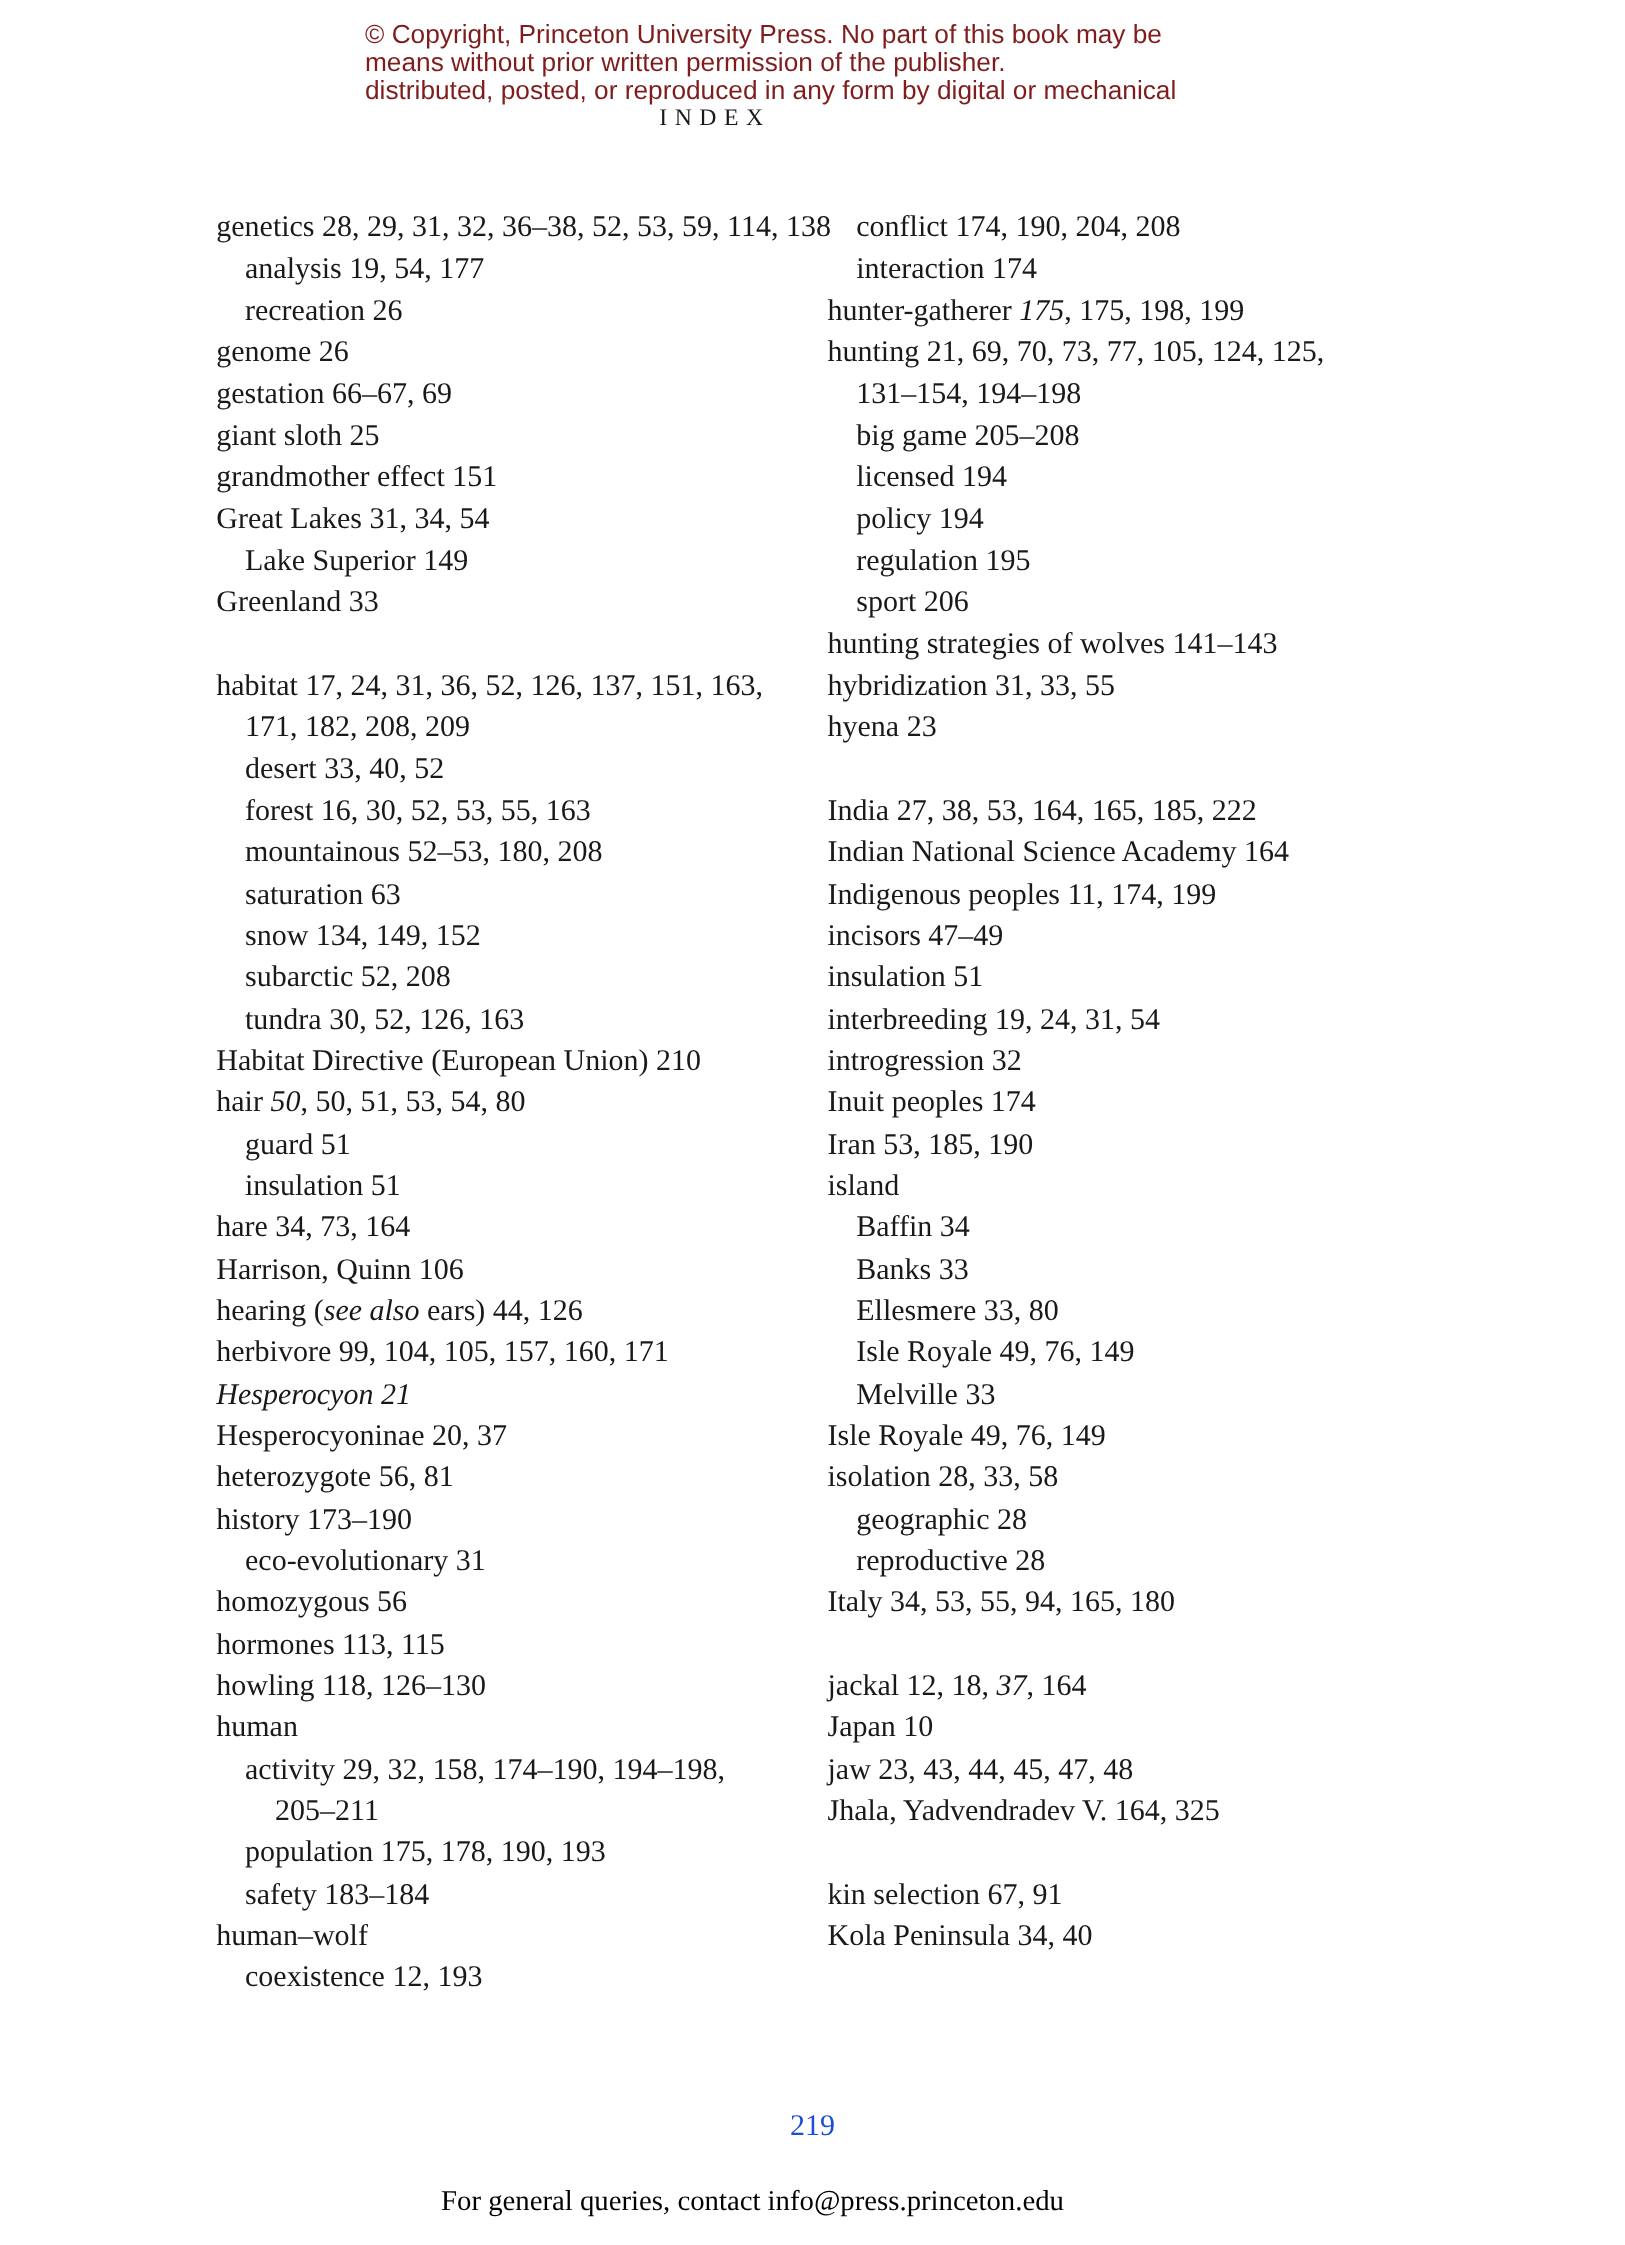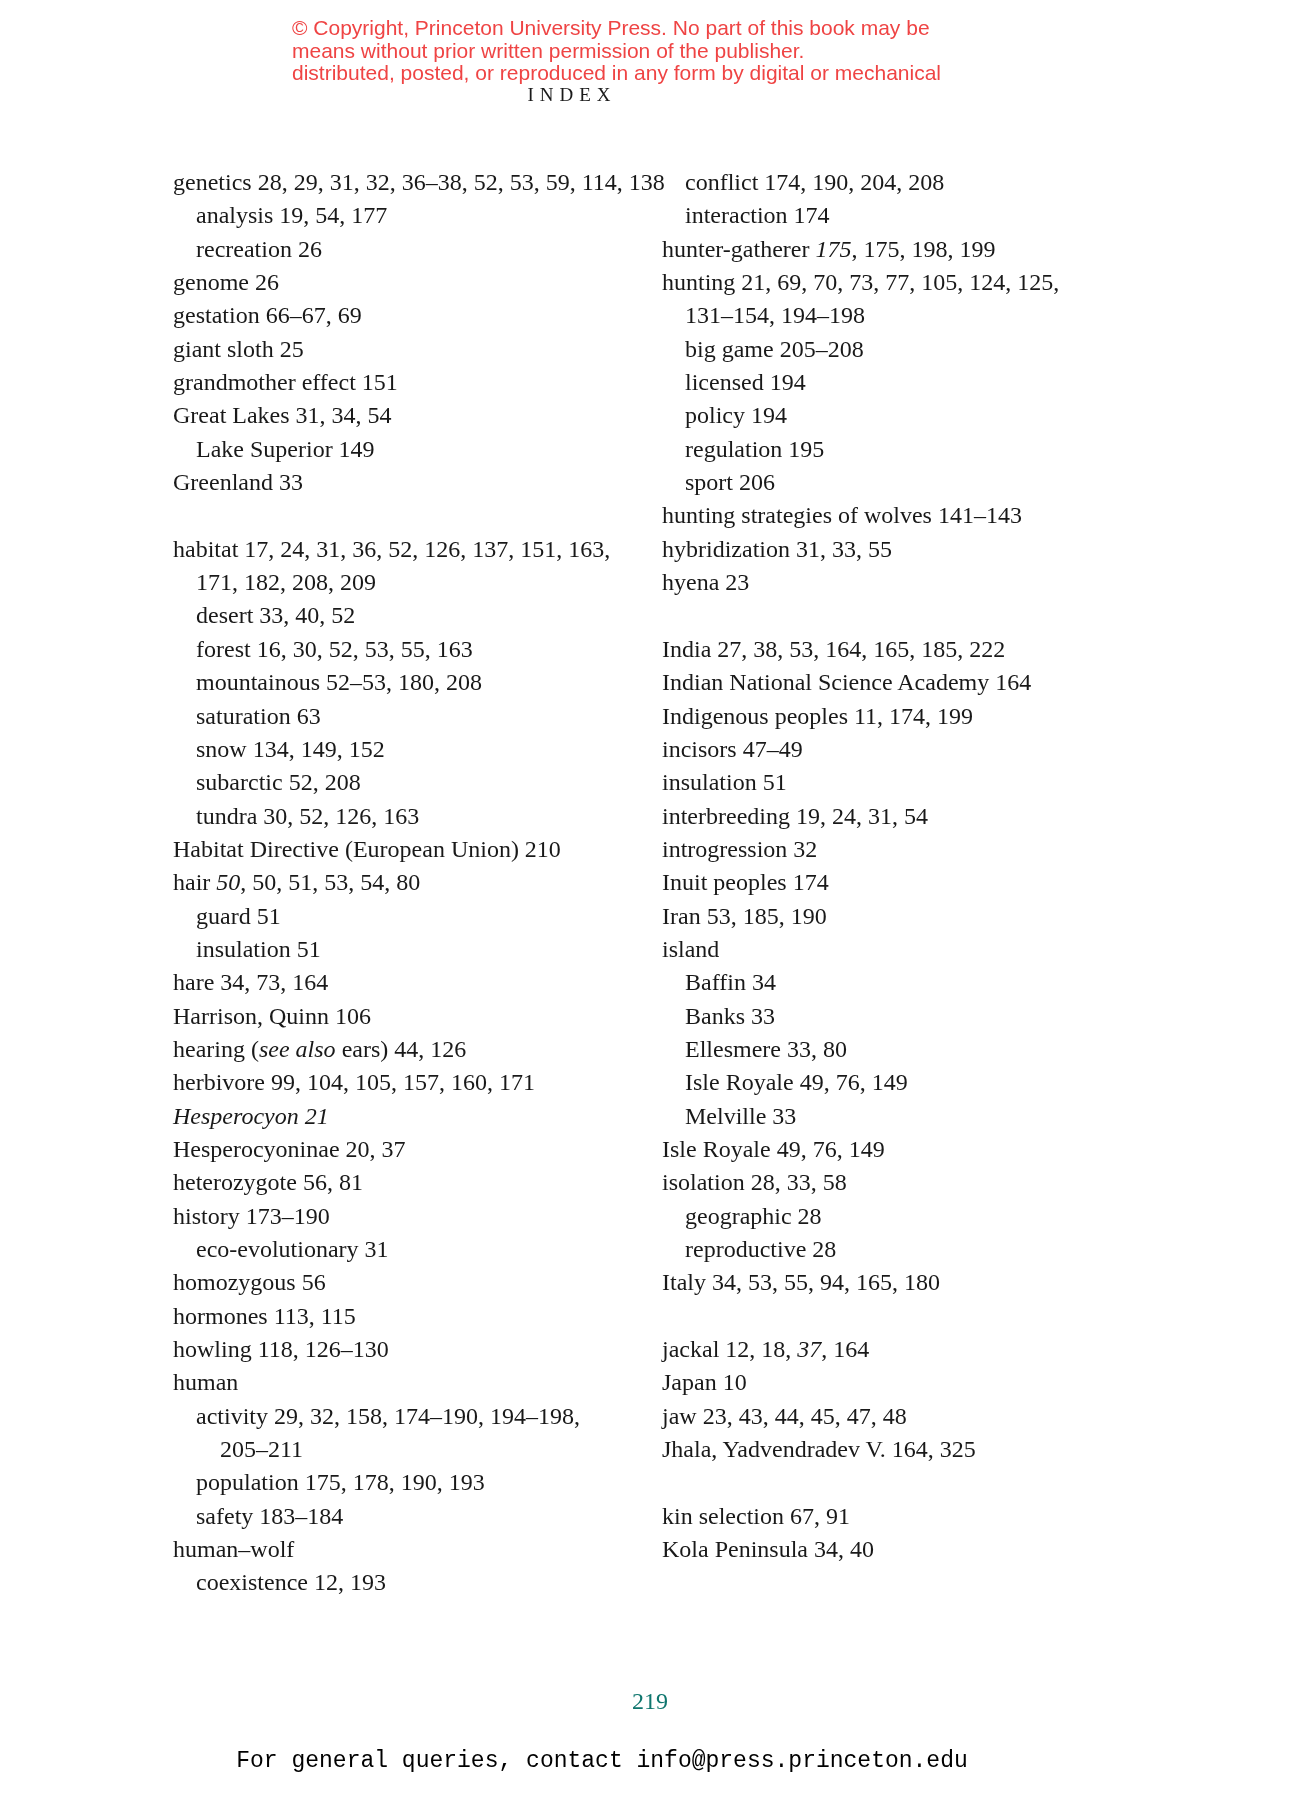--- a/index.html
+++ b/index.html
@@ -5,46 +5,46 @@
   html,body { margin:0; padding:0; }
   body {
     width:1300px; height:1796px; position:relative;
     background:#ffffff; color:#141414;
     font-family:"Liberation Serif", serif;
     overflow:hidden;
   }
   .copyright {
     position:absolute; left:292px; top:17px;
     font-family:"Liberation Sans", sans-serif;
-    font-size:21px; line-height:22.5px; color:#ef4444;
+    font-size:21px; line-height:22.5px; color:#7f1d1d;
   }
   .copyright div { white-space:nowrap; }
   .index-title {
     position:absolute; left:0; top:84px; width:1144px;
     text-align:center; font-size:19px; letter-spacing:6px;
     color:#1a1a1a;
   }
   .col {
     position:absolute; top:166px;
     font-size:24px; line-height:33.35px;
     white-space:nowrap; color:#191919;
   }
   .col-left  { left:173px; }
   .col-right { left:662px; }
   .iline { min-height:33.35px; }
   .ind1 { padding-left:23px; }
   .ind2 { padding-left:47px; }
   .iline em { font-style:italic; }
   .page-number {
     position:absolute; left:0; top:1688px; width:1300px;
-    text-align:center; font-size:24px; color:#0f766e;
+    text-align:center; font-size:24px; color:#1d4ed8;
   }
   .footer-contact {
     position:absolute; left:0; top:1748px; width:1204px;
-    text-align:center; font-family:Liberation Mono, monospace;
+    text-align:center; font-family:Liberation Serif, serif;
     font-size:23px; color:#000;
   }
 </style>
 </head>
 <body>
 
 <div class="copyright">
   <div>© Copyright, Princeton University Press. No part of this book may be</div>
   <div>means without prior written permission of the publisher.</div>
   <div>distributed, posted, or reproduced in any form by digital or mechanical</div>

